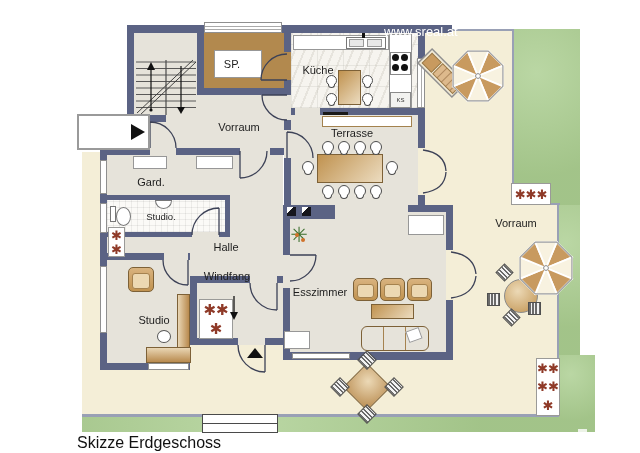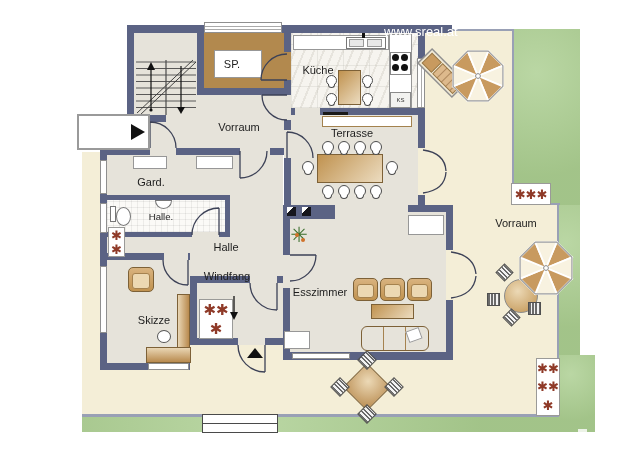--- a/index.html
+++ b/index.html
@@ -309,25 +309,26 @@
       <polygon points="556.7,242.1 571.9,257.3 571.9,278.7 556.7,293.9 535.3,293.9 520.1,278.7 520.1,257.3 535.3,242.1" fill="none" stroke="#9a9a9a" stroke-width="1.2"></polygon>
       <circle cx="546" cy="268" r="2.4" fill="#fff" stroke="#888" stroke-width="1"></circle>
     </g>
   </svg>
 
   <div class="lbl" style="left:232px;top:64px">SP.</div>
   <div class="lbl" style="left:318px;top:70px">Küche</div>
   <div class="lbl" style="left:239px;top:127px">Vorraum</div>
   <div class="lbl" style="left:352px;top:133px">Terrasse</div>
   <div class="lbl" style="left:151px;top:182px">Gard.</div>
-  <div class="lbl" style="left:161px;top:216px;font-size:9.5px">Halle.</div>
+  <div class="lbl" style="left:161px;top:216px;font-size:9.5px">Studio.</div>
   <div class="lbl" style="left:226px;top:247px">Halle</div>
   <div class="lbl" style="left:227px;top:276px">Windfang</div>
-  <div class="lbl" style="left:154px;top:320px">Skizze</div>
+  <div class="lbl" style="left:154px;top:320px">Studio</div>
   <div class="lbl" style="left:320px;top:292px">Esszimmer</div>
   <div class="lbl" style="left:516px;top:223px">Vorraum</div>
 
   <div class="abs" style="left:384px;top:24px;width:62px;font-size:13px;color:#fff;text-align:center;z-index:45">www.sreal.at</div>
 
   <div class="abs" style="left:578px;top:429px;width:9px;height:6px;background:rgba(255,255,255,.8);z-index:50"></div>
 
+  <div class="abs" style="left:77px;top:434px;font-size:16px;color:#111;z-index:45">Skizze Erdgeschoss</div>
 
 </div>
 
 </body></html>

